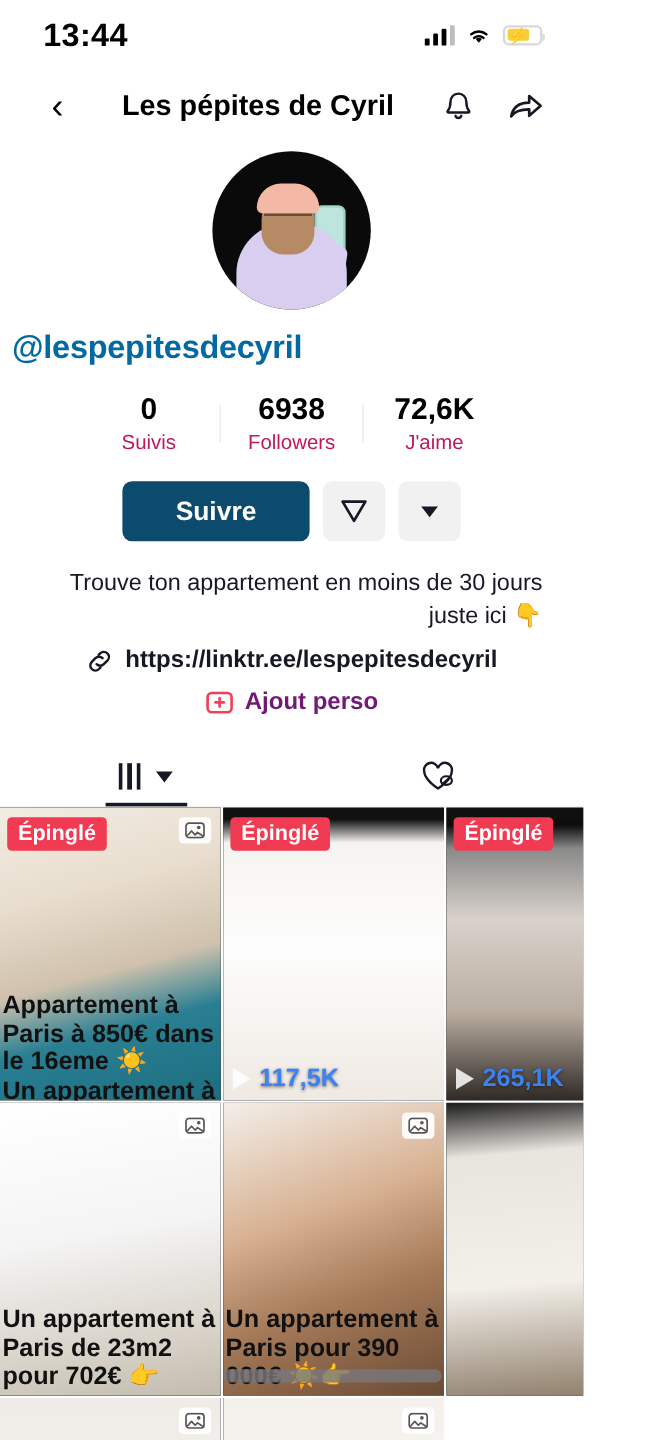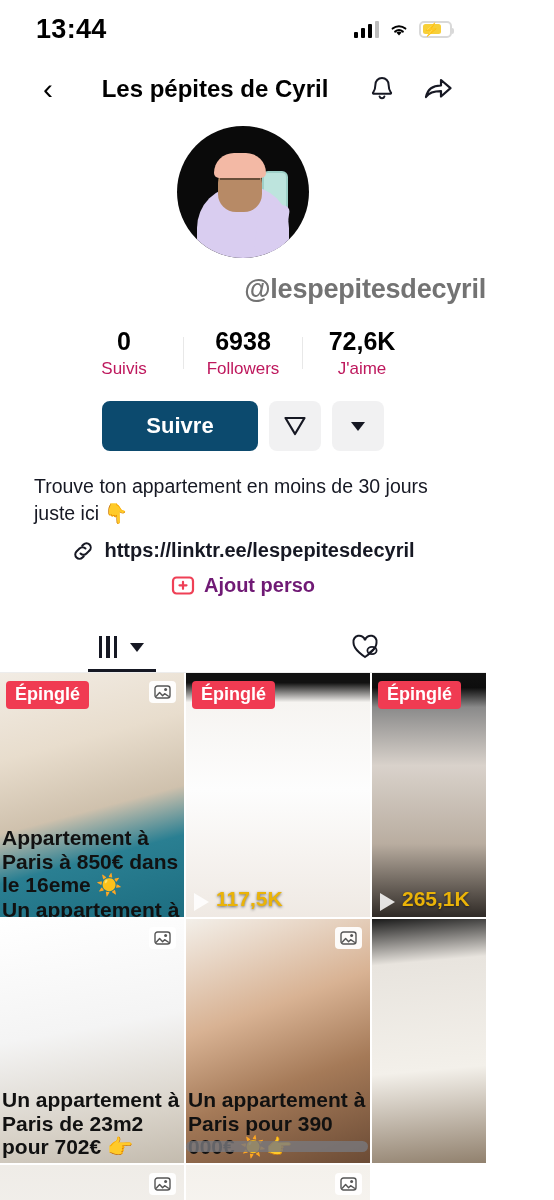--- a/index.html
+++ b/index.html
@@ -79,22 +79,22 @@
     width: 26px; height: 46px; background: #bde4dd;
     border-radius: 6px; border: 2px solid #9ed0c8;
   }
   .av-arm {
     position: absolute; right: 22px; top: 78px; width: 30px; height: 48px;
     background: #d9cdf0; border-radius: 12px 6px 0 0; transform: rotate(8deg);
   }
 
   
   .username {
-    text-align: right; font-size: 27px; font-weight: bold;
-    color: #737373; margin-top: 16px; letter-spacing: -.2px; padding-left: 10px;
+    text-align: left; font-size: 27px; font-weight: bold;
+    color: #0369a1; margin-top: 16px; letter-spacing: -.2px; padding-left: 10px;
   }
 
   
   .stats { display: flex; justify-content: center; align-items: center; margin-top: 22px; }
   .stat { display: flex; flex-direction: column; align-items: center; width: 118px; }
   .stat-val { font-size: 25px; font-weight: bold; color: #000; }
   .stat-lbl { font-size: 17px; color: #be185d; margin-top: 3px; }
   .stat-div { width: 1px; height: 32px; background: #e8e8e8; }
 
   
@@ -105,21 +105,21 @@
     display: flex; align-items: center; justify-content: center; border: none;
   }
   .btn-sq {
     width: 52px; height: 50px; border-radius: 8px; background: #f1f1f2;
     display: flex; align-items: center; justify-content: center; border: none;
   }
   .caret-dn { width: 0; height: 0; border-left: 7px solid transparent; border-right: 7px solid transparent; border-top: 9px solid #161823; }
 
   
   .bio {
-    text-align: left; font-size: 19.5px; color: #161823;
+    text-align: right; font-size: 19.5px; color: #161823;
     margin: 22px 34px 0; line-height: 1.38;
   }
   .bio-link {
     display: flex; align-items: center; justify-content: center; gap: 9px;
     margin-top: 12px; font-size: 20px; font-weight: bold; color: #161823;
   }
   .bio-add {
     display: flex; align-items: center; justify-content: center; gap: 9px;
     margin-top: 11px; font-size: 20px; font-weight: bold; color: #701a75;
   }
@@ -142,22 +142,22 @@
   .badge-pin {
     position: absolute; top: 8px; left: 6px; padding: 3px 9px 4px;
     border-radius: 4px; color: #fff; font-size: 18px; font-weight: bold; z-index: 4;
   }
   .ico-photo {
     position: absolute; top: 8px; right: 8px; width: 27px; height: 22px;
     background: rgba(255,255,255,.92); border-radius: 4px; z-index: 4;
     display: flex; align-items: center; justify-content: center;
   }
   .views {
-    position: absolute; left: 8px; bottom: 6px; display: flex; align-items: flex-end; gap: 7px;
-    color: #eab308; font-size: 21px; font-weight: bold; z-index: 5;
+    position: absolute; left: 8px; bottom: 6px; display: flex; align-items: center; gap: 7px;
+    color: #3b82f6; font-size: 21px; font-weight: bold; z-index: 5;
     text-shadow: 0 1px 3px rgba(0,0,0,.55);
   }
   .play-tri { width: 0; height: 0; border-left: 15px solid #fff; border-top: 9px solid transparent; border-bottom: 9px solid transparent; }
   .play-tri.hollow { border-left-color: rgba(255,255,255,.85); }
   .cap-overlay {
     position: absolute; left: 0; right: 0; z-index: 3;
     font-size: 21px; font-weight: bold; color: #111; line-height: 1.12;
     padding: 2px 2px 2px 2px; white-space: nowrap;
   }
   .recent-ov {

